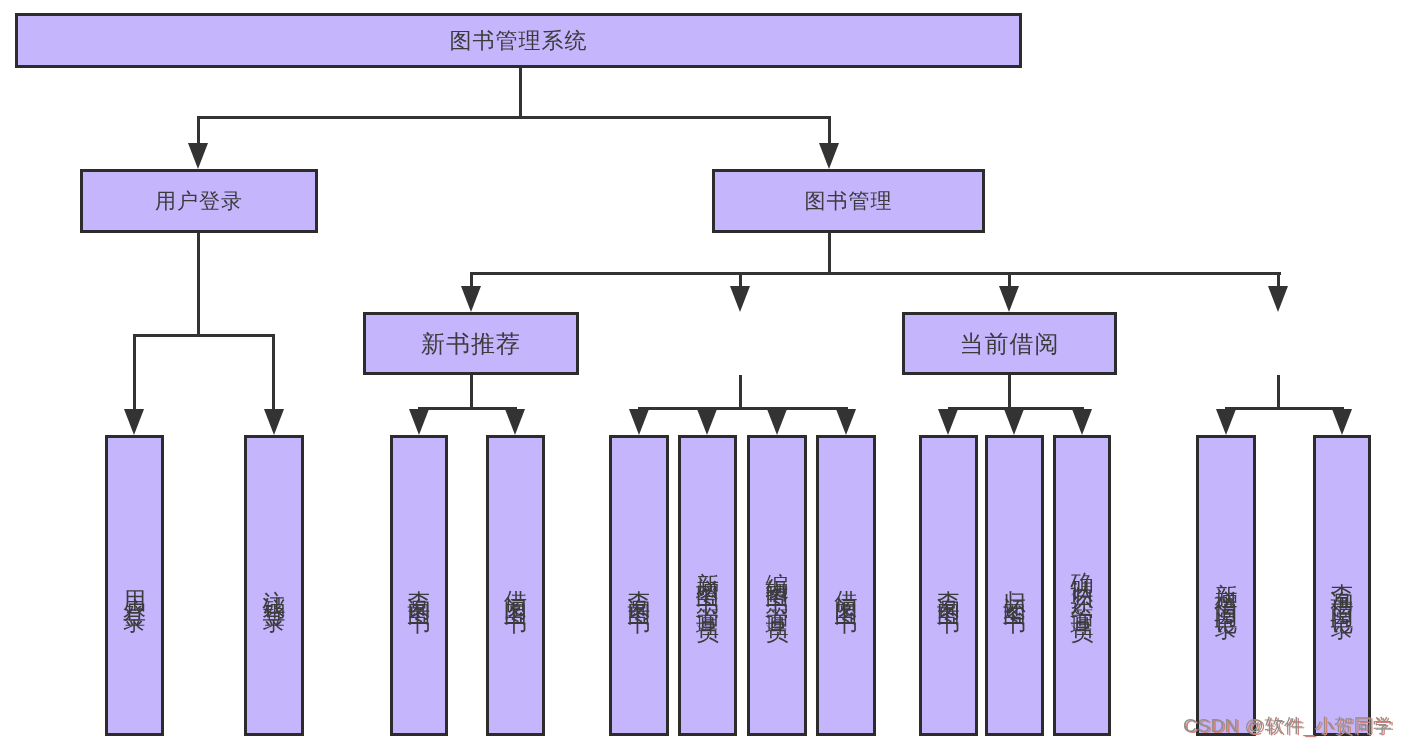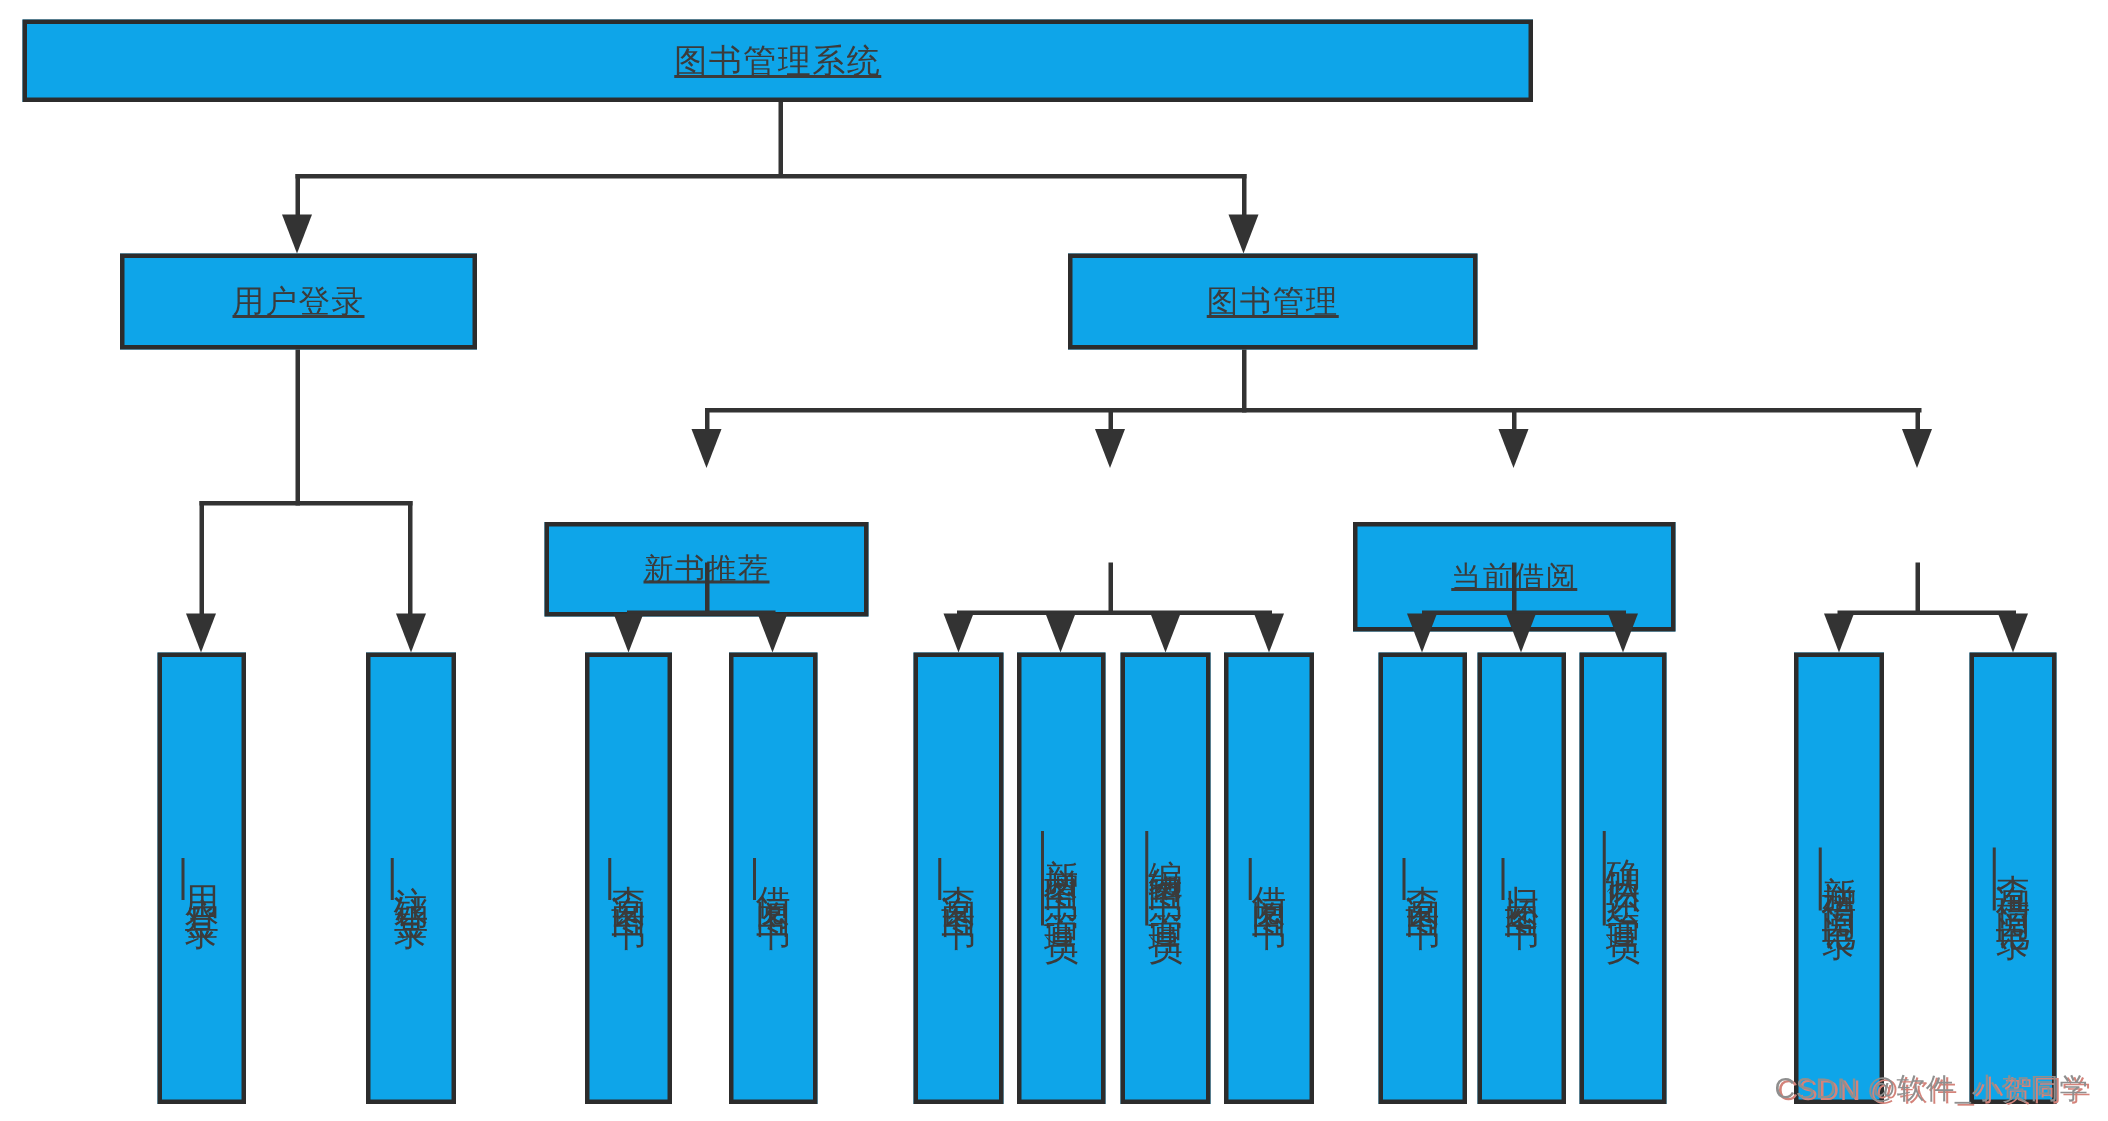--- a/index.html
+++ b/index.html
@@ -8,29 +8,28 @@
     --text:#3b3b3b;
     --wm-gray:#8f8f8f;
     --wm-red:#d4837a;
   }
   html,body{margin:0;padding:0;background:#ffffff;}
   #canvas{
     position:relative;width:1405px;height:747px;background:#ffffff;
     font-family:"Liberation Sans",sans-serif;overflow:hidden;color:var(--text);
   }
   .box{
-    position:absolute;box-sizing:border-box;background:#0ea5e9;
+    position:absolute;box-sizing:border-box;background:#c4b5fd;
     border:3px solid var(--border);
     display:flex;align-items:center;justify-content:center;
     text-align:center;
-    text-decoration:underline;
   }
   .root-label{font-size:22px;letter-spacing:1px;}
   .l1-label{font-size:21px;letter-spacing:1px;}
-  .l2-label{font-size:20px;letter-spacing:1px;margin-top:36px;}
+  .l2-label{font-size:24px;letter-spacing:1px;}
   .vbox span{
     writing-mode:vertical-lr;
     text-orientation:mixed;
     font-size:23px;
     line-height:1;
     letter-spacing:7px;
     white-space:nowrap;
   }
   .line{position:absolute;background:var(--line);}
   .arrow{
@@ -89,21 +88,21 @@
     <div class="line" style="left:1277px;top:272px;width:3px;height:16px;"></div>
     <div class="arrow" style="left:461px;top:286px;"></div>
     <div class="arrow" style="left:730px;top:286px;"></div>
     <div class="arrow" style="left:999px;top:286px;"></div>
     <div class="arrow" style="left:1268px;top:286px;"></div>
   </div>
 
   <div class="box l2-label" style="left:363px;top:312px;width:216px;height:63px;">
     <span>新书推荐</span>
   </div>
-  <div class="box l2-label" style="left:902px;top:312px;width:215px;height:73px;text-align:center;">
+  <div class="box l2-label" style="left:902px;top:312px;width:215px;height:63px;text-align:center;">
     <span>当前借阅</span>
   </div>
 
   <div>
     <div class="line" style="left:470px;top:375px;width:3px;height:35px;"></div>
     <div class="line" style="left:418px;top:407px;width:99px;height:3px;"></div>
     <div class="arrow" style="left:409px;top:409px;"></div>
     <div class="arrow" style="left:505px;top:409px;"></div>
   </div>
 

